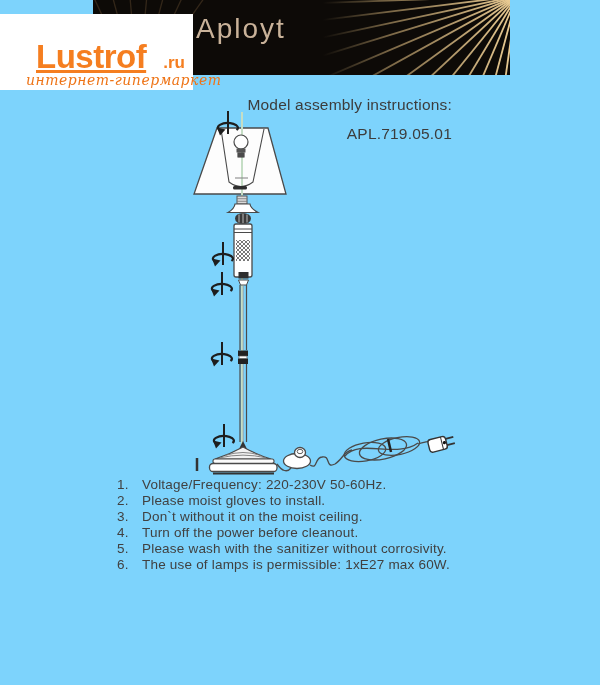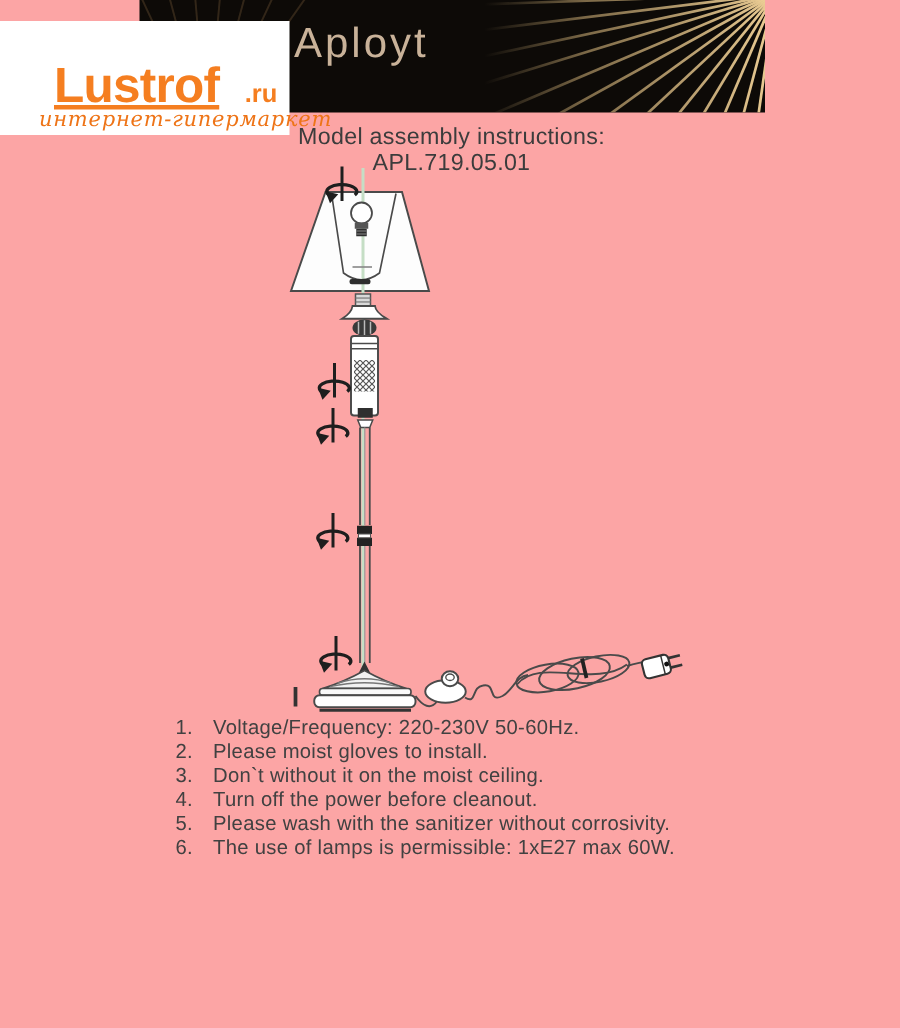--- a/index.html
+++ b/index.html
@@ -1,17 +1,17 @@
 <!DOCTYPE html>
 <html><head>
 <meta charset="utf-8">
 <style>
   html,body{margin:0;padding:0;background:#ffffff;}
   #stage{
-    position:relative;width:600px;height:685px;background:#fca5a5;
+    position:relative;width:600px;height:685px;background:#7dd3fc;
     overflow:hidden;font-family:"Liberation Sans",sans-serif;
   }
   
   #banner{
     position:absolute;left:93px;top:0;width:417px;height:75px;
     background:#0d0a07;overflow:hidden;
   }
   #banner .brand{
     position:absolute;left:103px;top:13px;
     font-size:28px;font-weight:300;letter-spacing:2px;
@@ -30,25 +30,25 @@
   #logobox .tld{
     font-size:17px;font-weight:bold;color:#f57e20;margin-left:17px;
   }
   #logobox .tagline{
     position:absolute;left:26px;top:58px;white-space:nowrap;
     font-family:"DejaVu Serif",serif;font-style:italic;
     font-size:14px;color:#ee7417;letter-spacing:0.5px;
   }
   
   #titleblock{
-    position:absolute;left:150px;top:83px;width:302px;text-align:center;
+    position:absolute;left:150px;top:96px;width:302px;text-align:right;
     color:#3c3c3c;letter-spacing:0.2px;
   }
   #titleblock .t1{font-size:15.5px;line-height:17px;}
-  #titleblock .t2{font-size:15.5px;line-height:17px;margin-top:0;}
+  #titleblock .t2{font-size:15.5px;line-height:17px;margin-top:12px;}
   
   #diagram{position:absolute;left:150px;top:108px;}
   
   #instructions{
     position:absolute;left:117px;top:477px;width:400px;
     color:#414141;font-size:13.5px;letter-spacing:0.2px;
   }
   #instructions .row{display:flex;line-height:16.1px;}
   #instructions .num{width:25px;flex:0 0 25px;}
   #instructions .txt{flex:1;white-space:nowrap;}

